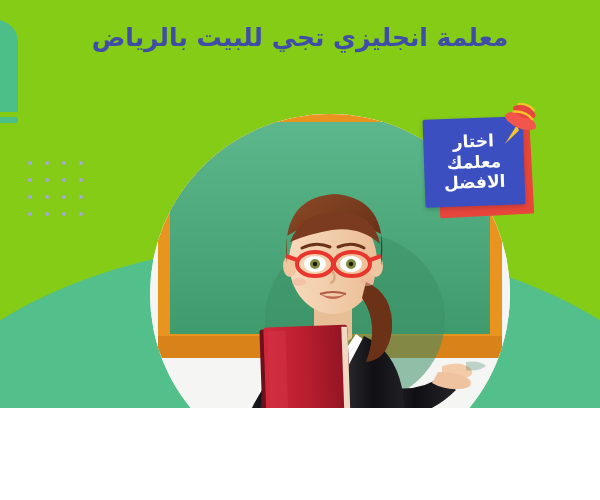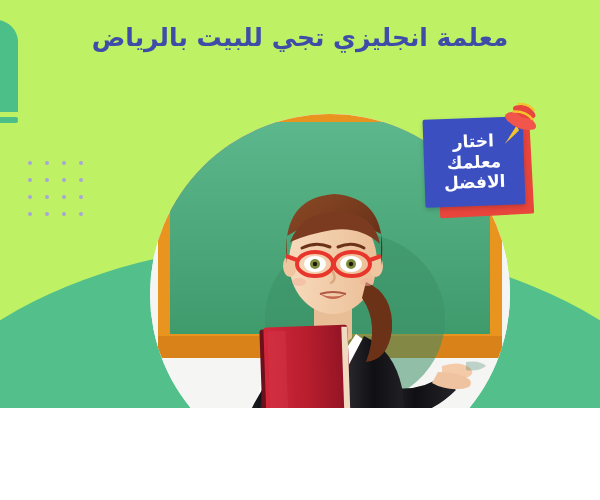--- a/index.html
+++ b/index.html
@@ -2,21 +2,21 @@
 <html><head>
 <meta charset="utf-8">
 <style>
   html,body{margin:0;padding:0;}
   body{
     width:600px;height:500px;
     background:#ffffff;
     font-family:"DejaVu Sans","Liberation Sans",sans-serif;
     overflow:hidden;
   }
-  .stage{position:relative;width:600px;height:408px;overflow:hidden;background:#bef264;}
+  .stage{position:relative;width:600px;height:408px;overflow:hidden;background:#84cc16;}
 
   
   .arch{
     position:absolute;left:-26px;top:20px;width:44px;height:92px;
     background:#4CBE87;
     border-top-left-radius:44px;border-top-right-radius:44px;
   }
   .arch-bar{
     position:absolute;left:-26px;top:117px;width:44px;height:6px;
     background:#4CBE87;border-radius:2px;

